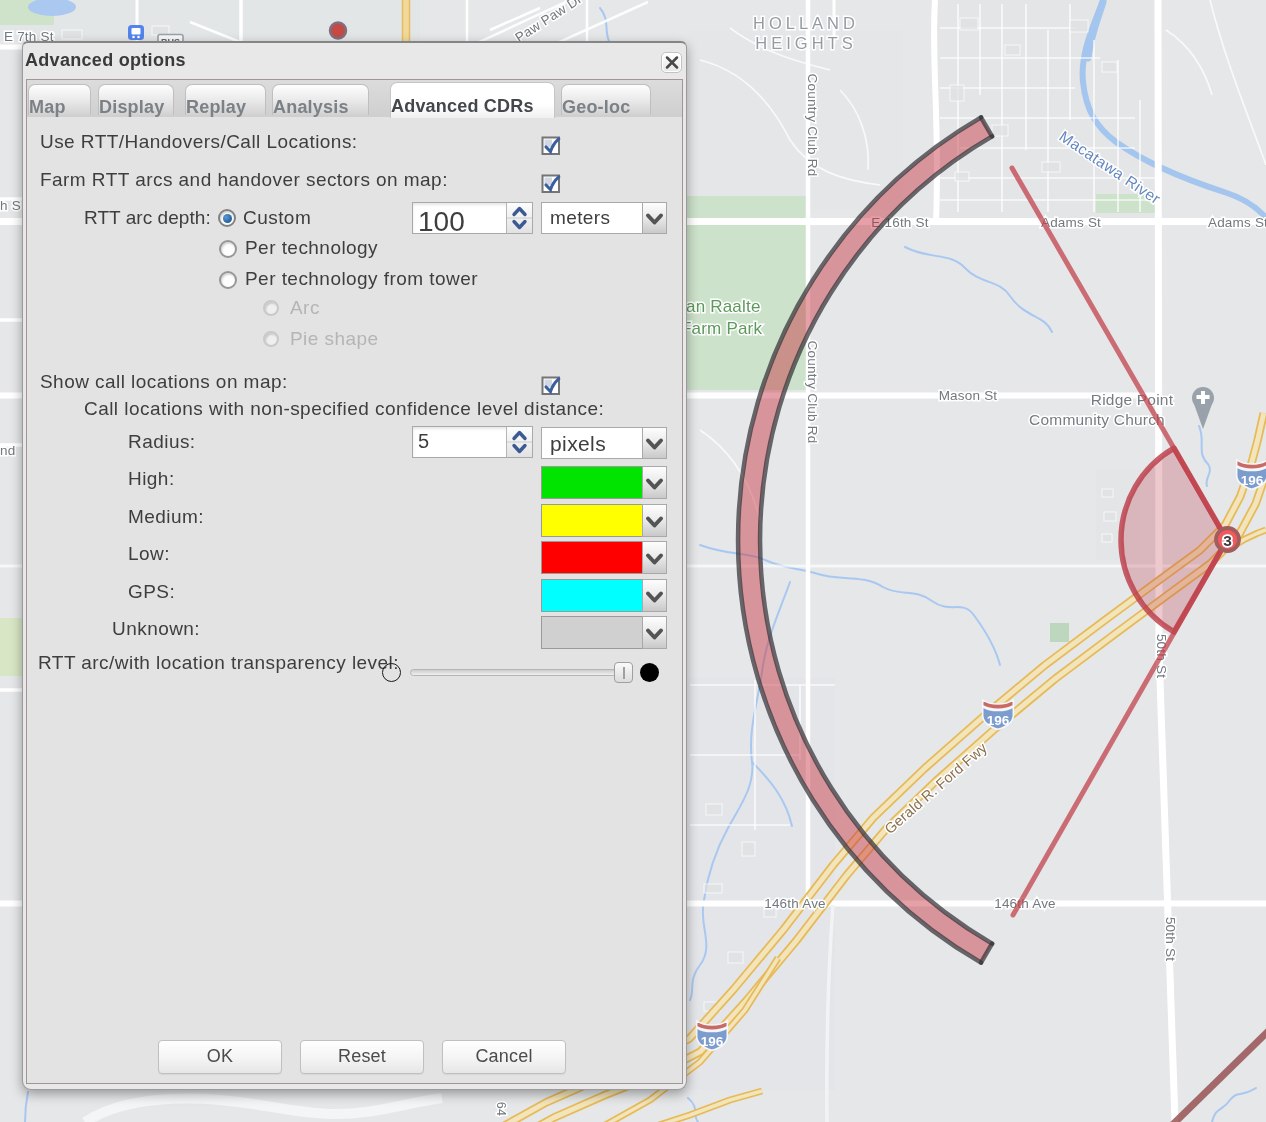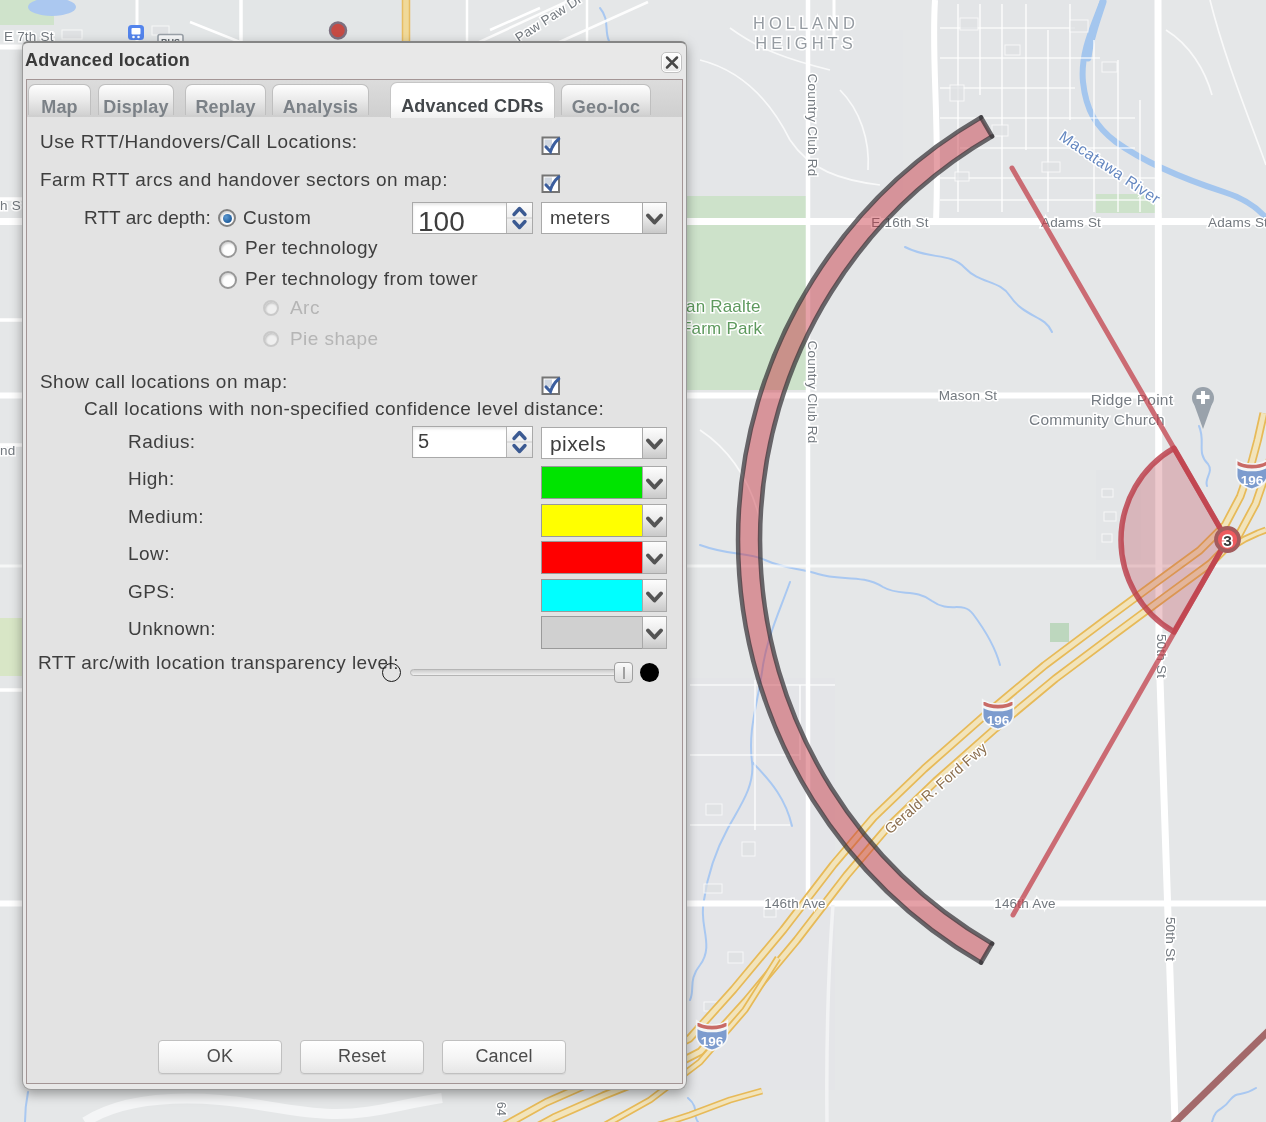--- a/index.html
+++ b/index.html
@@ -14,21 +14,21 @@
 .input{position:absolute;background:#fff;border:1px solid #a9a9a9;
  box-shadow:inset 0 2px 3px rgba(0,0,0,0.1)}
 .ddbtn{position:absolute;background:linear-gradient(#fdfdfd,#ececec 45%,#c9c9c9);
  border-left:1px solid #a9a9a9;box-sizing:border-box}
 .swatch{position:absolute;border:1px solid #9a9a9a;box-sizing:border-box}
 .btn{position:absolute;width:122px;height:32px;border:1px solid #c0c0c0;border-radius:4px;
  background:linear-gradient(#ffffff,#f4f4f4 55%,#e6e6e6);color:#4c4c4c;font-size:18px;
  text-align:center;line-height:31px;letter-spacing:0.2px;box-shadow:0 1px 1px rgba(0,0,0,0.06)}
 .tab{position:absolute;top:84px;height:31px;border:1px solid #bfbfbf;border-bottom:none;
  border-radius:7px 7px 0 0;background:linear-gradient(180deg,#fefefe 0%,#eaeaea 50%,#d2d2d2 100%);
- color:#7b8187;font-weight:bold;font-size:18px;text-align:center;line-height:44px;
+ color:#7b8187;font-weight:bold;font-size:18px;line-height:44px;
  box-sizing:border-box;letter-spacing:0.2px}
 .tabsel{top:82px;height:36px;background:linear-gradient(180deg,#ffffff 60%,#f0f0f0 100%);
  border-color:#c6c6c6;color:#43474b;z-index:3;line-height:46px}
 
 </style></head><body>
 <svg width="1266" height="1122" viewBox="0 0 1266 1122" style="position:absolute;left:0;top:0">
 <rect width="1266" height="1122" fill="#e5e7e8"></rect>
 <rect x="938" y="0" width="218" height="218" fill="#e3e5e7"></rect>
 <rect x="688" y="30" width="215" height="180" fill="#e4e6e8" opacity="0.7"></rect>
 <rect x="688" y="678" width="147" height="412" fill="#e3e5e7" opacity="0.8"></rect>
@@ -198,21 +198,21 @@
 <path d="M992.1,943.6 L981.0,962.6" stroke="rgba(52,50,54,0.72)" stroke-width="4.5" stroke-linecap="round" fill="none"></path>
 <path d="M1227,540 L1174.0,448.2 A106,106 0 0 0 1174.0,631.8 Z" fill="rgba(190,55,70,0.27)" stroke="rgba(186,58,70,0.8)" stroke-width="5.5" stroke-linejoin="round"></path>
 <path d="M1227,540 L1012,168" stroke="rgba(194,66,76,0.75)" stroke-width="5" stroke-linecap="round" fill="none"></path>
 <path d="M1227,540 L1013,915" stroke="rgba(194,66,76,0.75)" stroke-width="5" stroke-linecap="round" fill="none"></path>
 <path d="M1162,1135 L1292,1008" stroke="rgba(146,74,74,0.8)" stroke-width="7" fill="none"></path>
 <circle cx="1227.5" cy="539.5" r="11.5" fill="#ee5a5e" stroke="#a25c5d" stroke-width="3.8"></circle>
 <text x="1227.5" y="545.5" font-size="15.5" font-weight="bold" fill="#3c3c3c" text-anchor="middle" font-family="Liberation Sans, sans-serif" style="paint-order:stroke" stroke="#ffffff" stroke-width="3.5">3</text>
 </svg>
 <div class="abs" style="left:22px;top:41px;width:665px;height:1049px;background:#e8e8e8;border:1px solid #9b9b9b;border-top:2px solid #858585;border-radius:6px 6px 9px 9px;box-shadow:0 4px 12px rgba(0,0,0,0.35);box-sizing:border-box">
 </div>
-<div class="abs" style="left:25px;top:51px;font-size:18px;font-weight:bold;color:#3a3a3a;letter-spacing:0.3px;line-height:18px">Advanced location</div>
+<div class="abs" style="left:25px;top:51px;font-size:18px;font-weight:bold;color:#3a3a3a;letter-spacing:0.3px;line-height:18px">Advanced options</div>
 <div class="abs" style="left:661px;top:52px;width:21px;height:21px;border:1px solid #c2c2c2;border-radius:5px;background:linear-gradient(#ffffff,#e6e6e6);box-shadow:inset 0 0 0 1px #fff;box-sizing:border-box">
     <svg width="21" height="21" style="position:absolute;left:0;top:0">
       <path d="M5,4.5 L15,14.5 M15,4.5 L5,14.5" stroke="#474747" stroke-width="2.5" stroke-linecap="round"></path>
     </svg>
   </div>
 <div class="abs" style="left:26px;top:79px;width:657px;height:1005px;border:1px solid #a39595;background:#e3e3e3;box-sizing:border-box"></div>
 <div class="abs" style="left:27px;top:80px;width:655px;height:37px;background:linear-gradient(#dcdcdc,#cfcfcf)"></div>
 <div class="abs" style="left:27px;top:117px;width:655px;height:966px;background:#e3e3e3"></div>
 <div class="tab" style="left:28px;width:63px">Map</div>
 <div class="tab" style="left:98px;width:76px">Display</div>
@@ -316,21 +316,21 @@
       <path d="M5,13.5 L11.5,20.5 L18,13.5" fill="none" stroke="#545454" stroke-width="4" stroke-linecap="round" stroke-linejoin="round"></path>
     </svg>
   </div>
 <div class="lbl" style="left:128px;top:582px">GPS:</div>
 <div class="swatch" style="left:541px;top:579px;width:102px;height:33px;background:#00ffff"></div>
 <div class="ddbtn" style="left:642px;top:579px;width:25px;height:33px;border:1px solid #a9a9a9;">
     <svg width="24" height="33" style="position:absolute;left:0;top:0">
       <path d="M5,13.5 L11.5,20.5 L18,13.5" fill="none" stroke="#545454" stroke-width="4" stroke-linecap="round" stroke-linejoin="round"></path>
     </svg>
   </div>
-<div class="lbl" style="left:128px;top:619px">Unknown:</div>
+<div class="lbl" style="left:112px;top:619px">Unknown:</div>
 <div class="swatch" style="left:541px;top:616px;width:102px;height:33px;background:#d0d0d0"></div>
 <div class="ddbtn" style="left:642px;top:616px;width:25px;height:33px;border:1px solid #a9a9a9;">
     <svg width="24" height="33" style="position:absolute;left:0;top:0">
       <path d="M5,13.5 L11.5,20.5 L18,13.5" fill="none" stroke="#545454" stroke-width="4" stroke-linecap="round" stroke-linejoin="round"></path>
     </svg>
   </div>
 <div class="lbl" style="left:38px;top:653px">RTT arc/with location transparency level:</div>
 <div class="abs" style="left:381.5px;top:663px;width:19px;height:19px;border:1.8px solid #1a1a1a;border-radius:50%;box-sizing:border-box"></div>
 <div class="abs" style="left:410px;top:669px;width:220px;height:7px;border:1px solid #b5b5b5;border-radius:4px;background:linear-gradient(#cccccc,#f0f0f0);box-sizing:border-box"></div>
 <div class="abs" style="left:614px;top:662px;width:19px;height:21px;border:1px solid #9f9f9f;border-radius:4px;background:linear-gradient(#fafafa,#dcdcdc);box-sizing:border-box">

